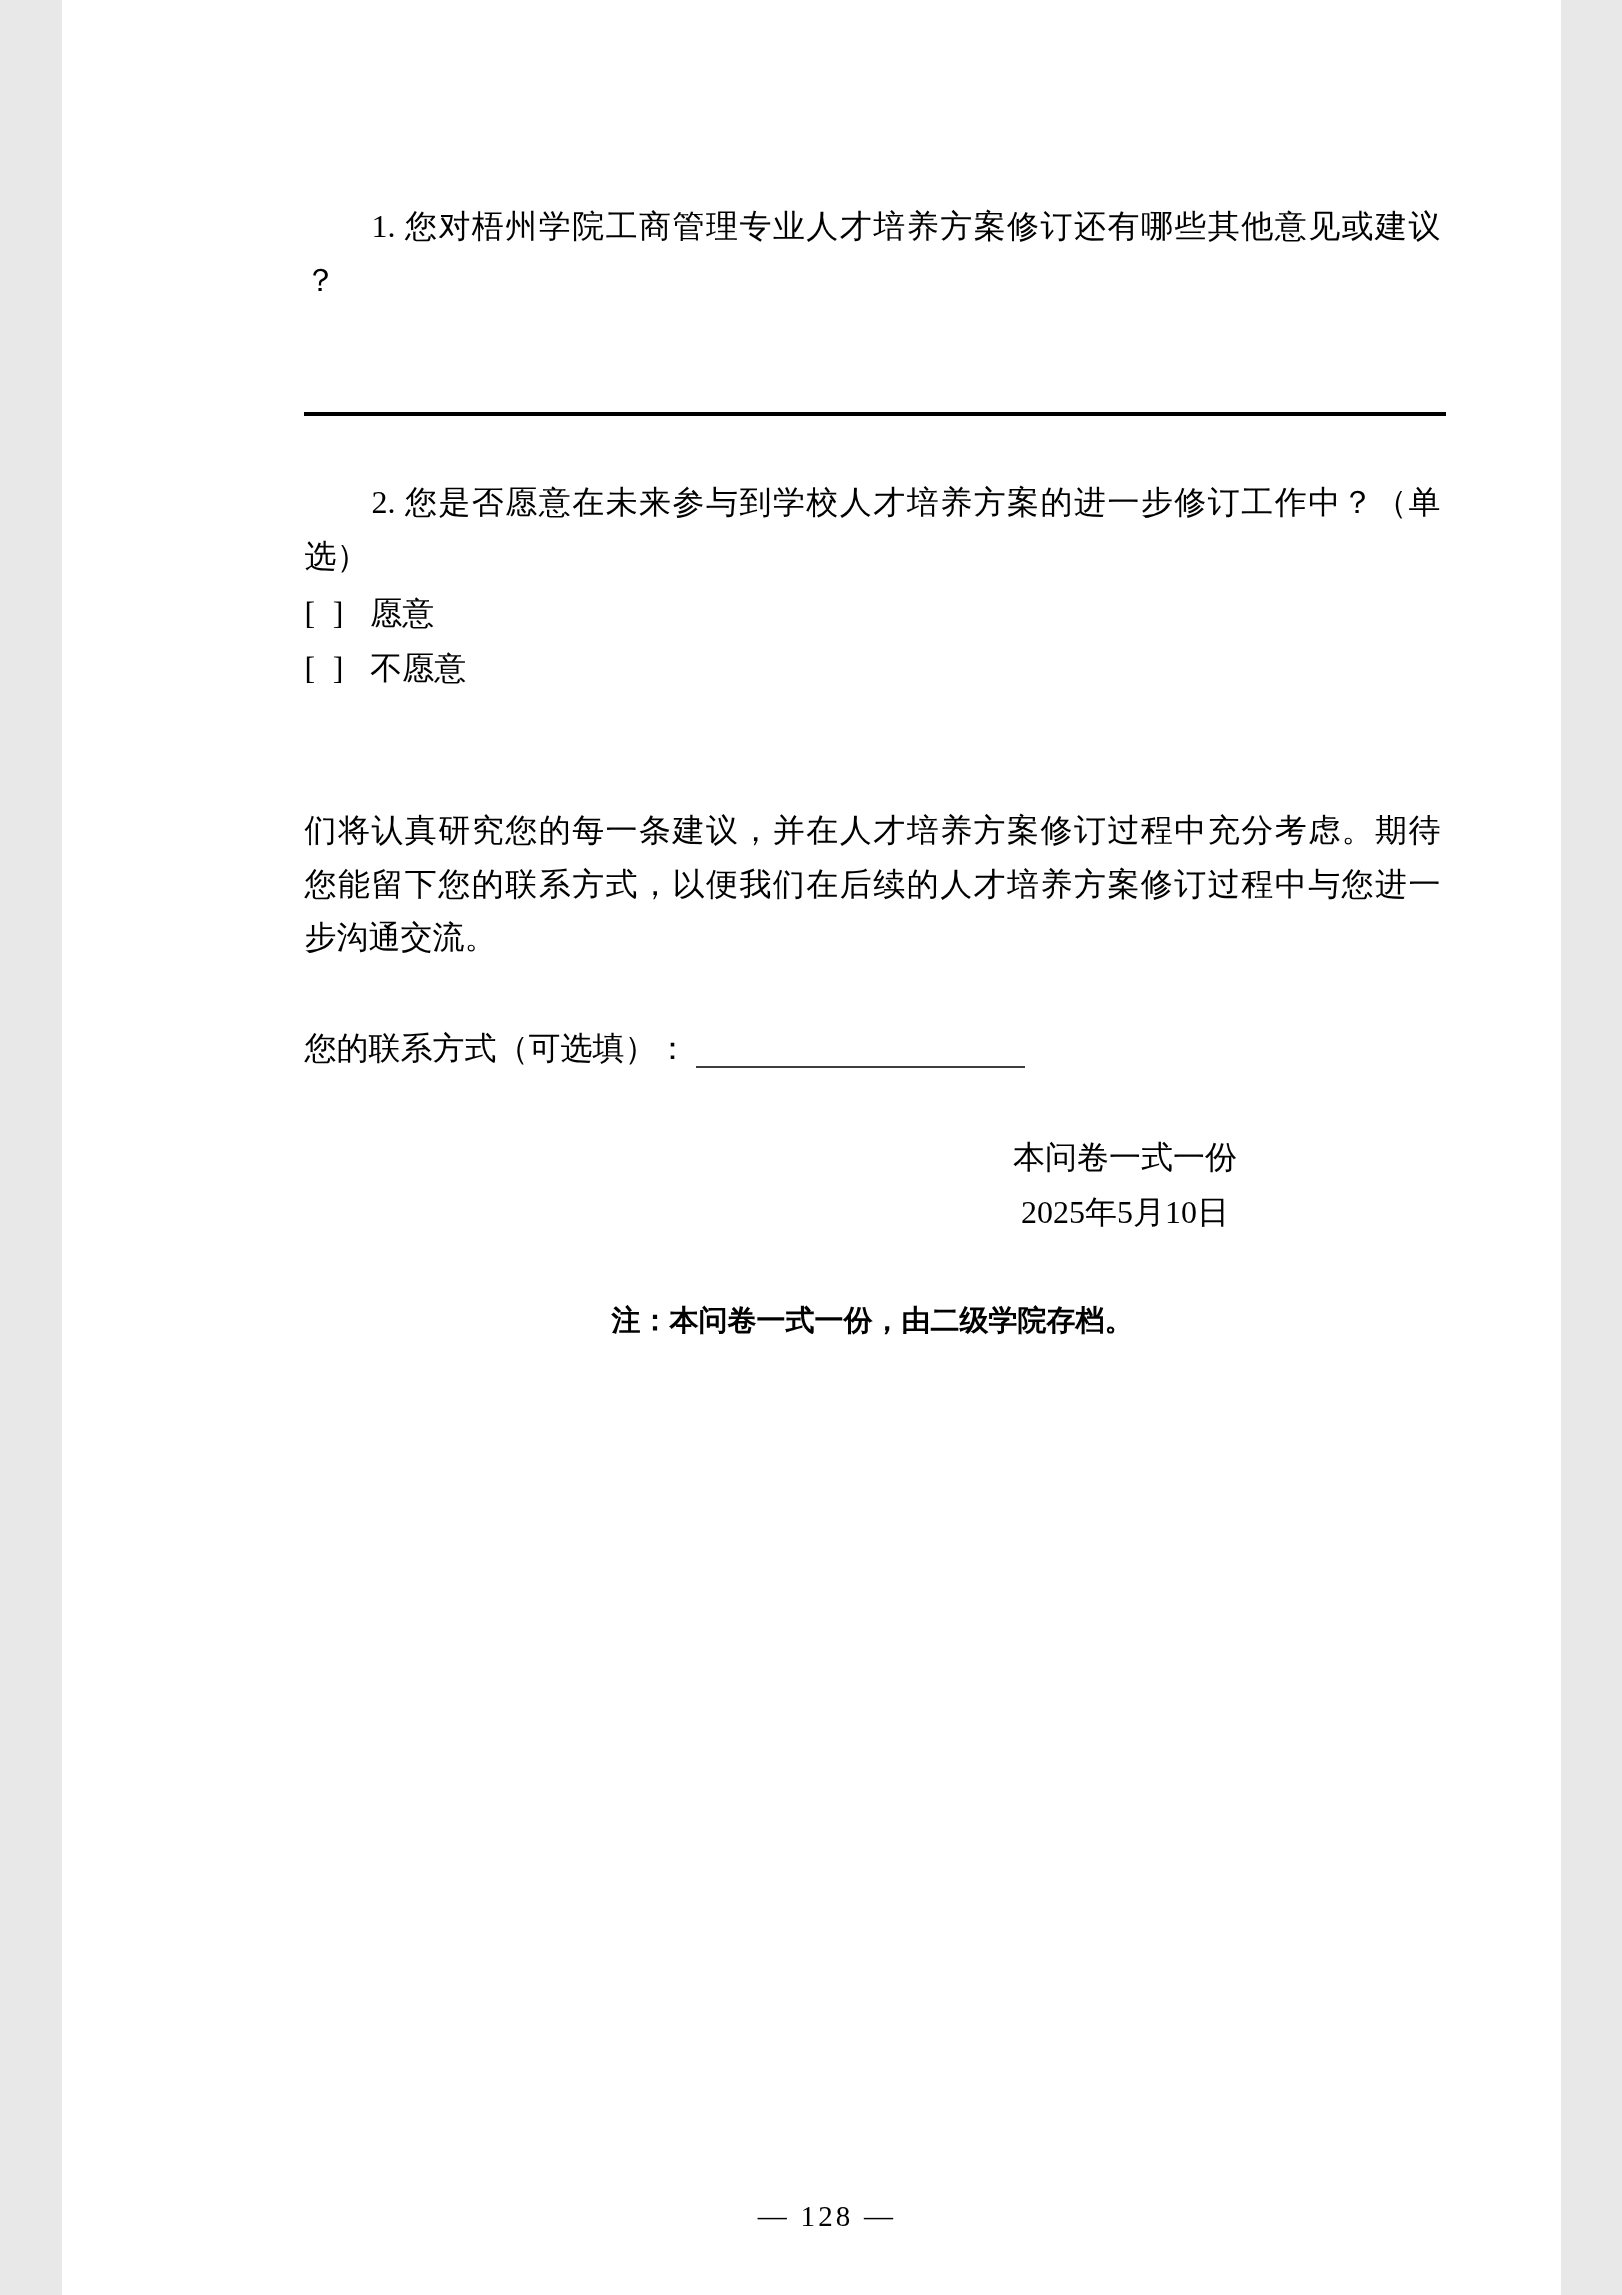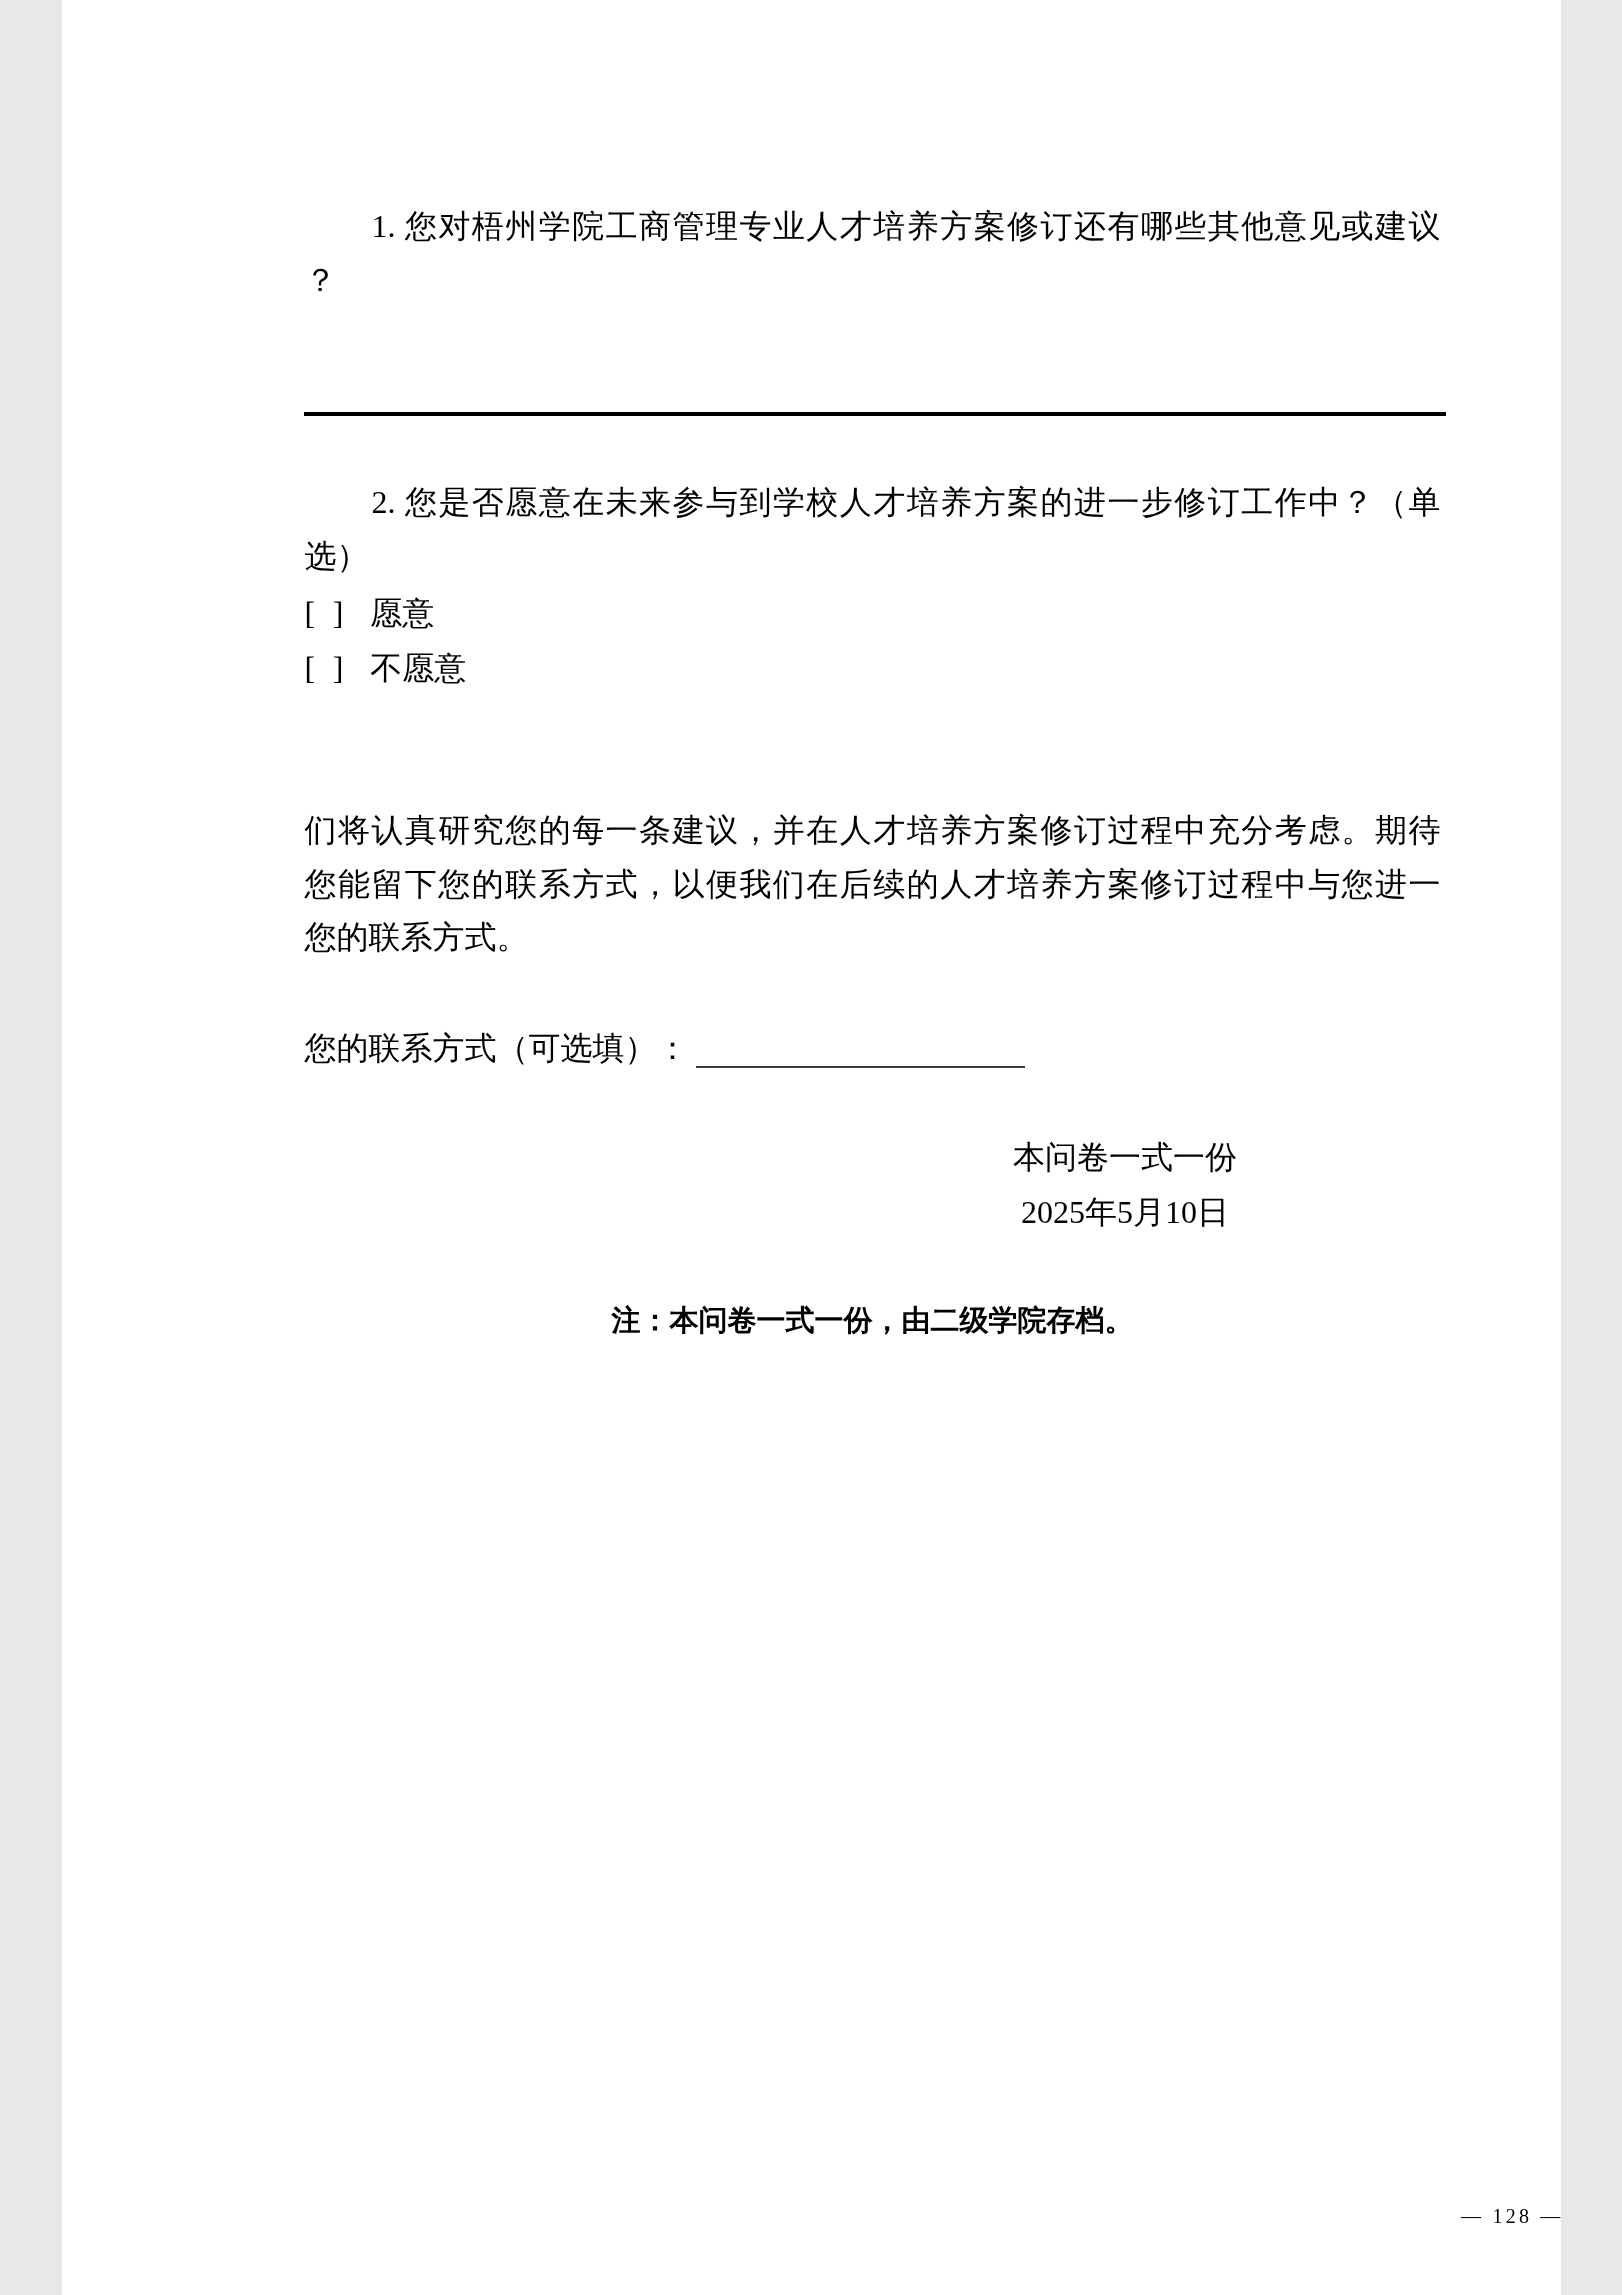--- a/index.html
+++ b/index.html
@@ -65,25 +65,25 @@
     width: 1136px;
     font-family: "Liberation Sans", "DejaVu Sans", sans-serif;
     font-weight: bold;
     font-size: 29px;
     line-height: 35px;
     white-space: nowrap;
     text-align: center;
   }
   .footer {
     position: absolute;
-    left: 3px;
+    left: 16px;
     top: 2196px;
     width: 100%;
-    text-align: right;
-    font-size: 20px;
+    text-align: center;
+    font-size: 29px;
     line-height: 40px;
     letter-spacing: 3.2px;
   }
 </style>
 </head>
 <body>
 
 <div class="page">
 
   <div class="line full indent" style="top:199px">1. 您对梧州学院工商管理专业人才培养方案修订还有哪些其他意见或建议</div>
@@ -96,21 +96,21 @@
 
   <div class="line option" style="top:586px">
     <span class="box">[ ]</span><span>愿意</span>
   </div>
   <div class="line option" style="top:641px">
     <span class="box">[ ]</span><span>不愿意</span>
   </div>
 
   <div class="line full" style="top:803px">们将认真研究您的每一条建议，并在人才培养方案修订过程中充分考虑。期待</div>
   <div class="line full" style="top:857px">您能留下您的联系方式，以便我们在后续的人才培养方案修订过程中与您进一</div>
-  <div class="line" style="top:910px">您的联系方式。</div>
+  <div class="line" style="top:910px">步沟通交流。</div>
 
   <div class="line" style="top:1021px">您的联系方式（可选填）：</div>
   <div class="contact-underline"></div>
 
   <div class="signature-block">
     <div>本问卷一式一份</div>
     <div>2025年5月10日</div>
   </div>
 
   <div class="note">注：本问卷一式一份，由二级学院存档。</div>

